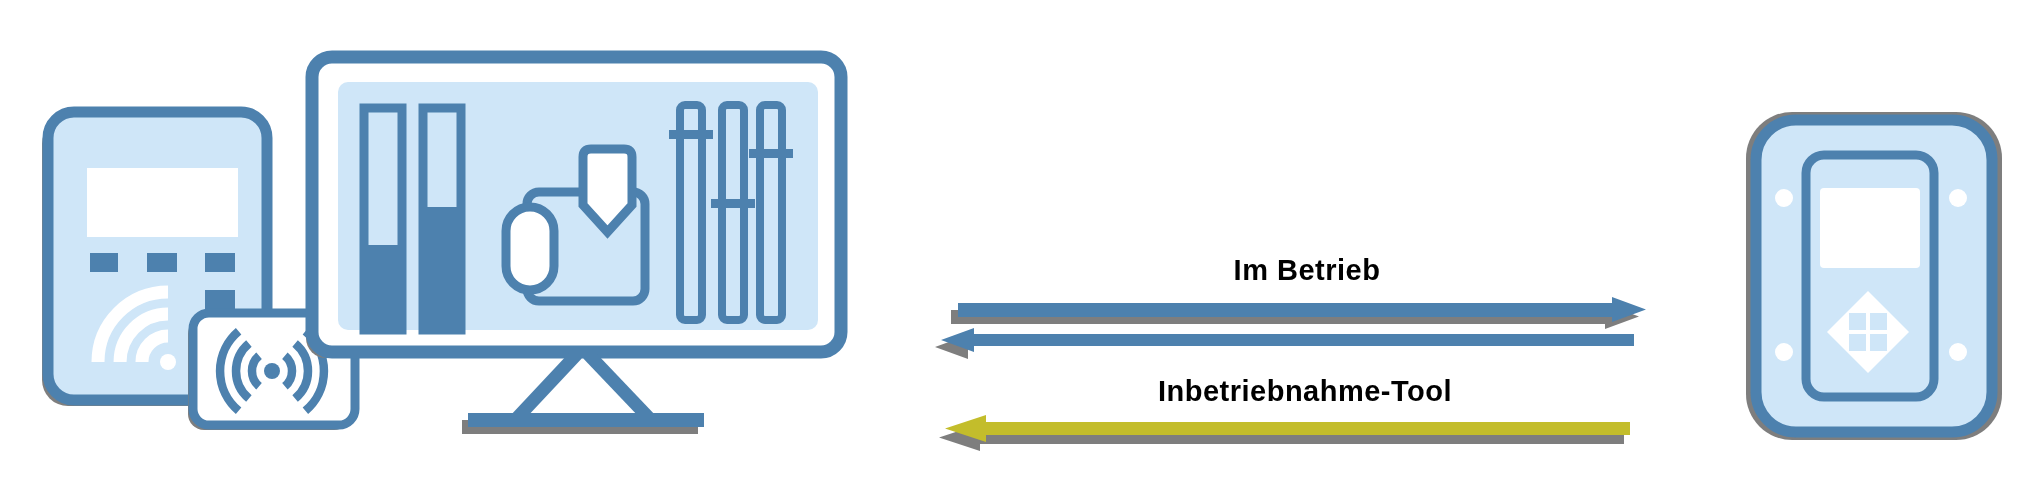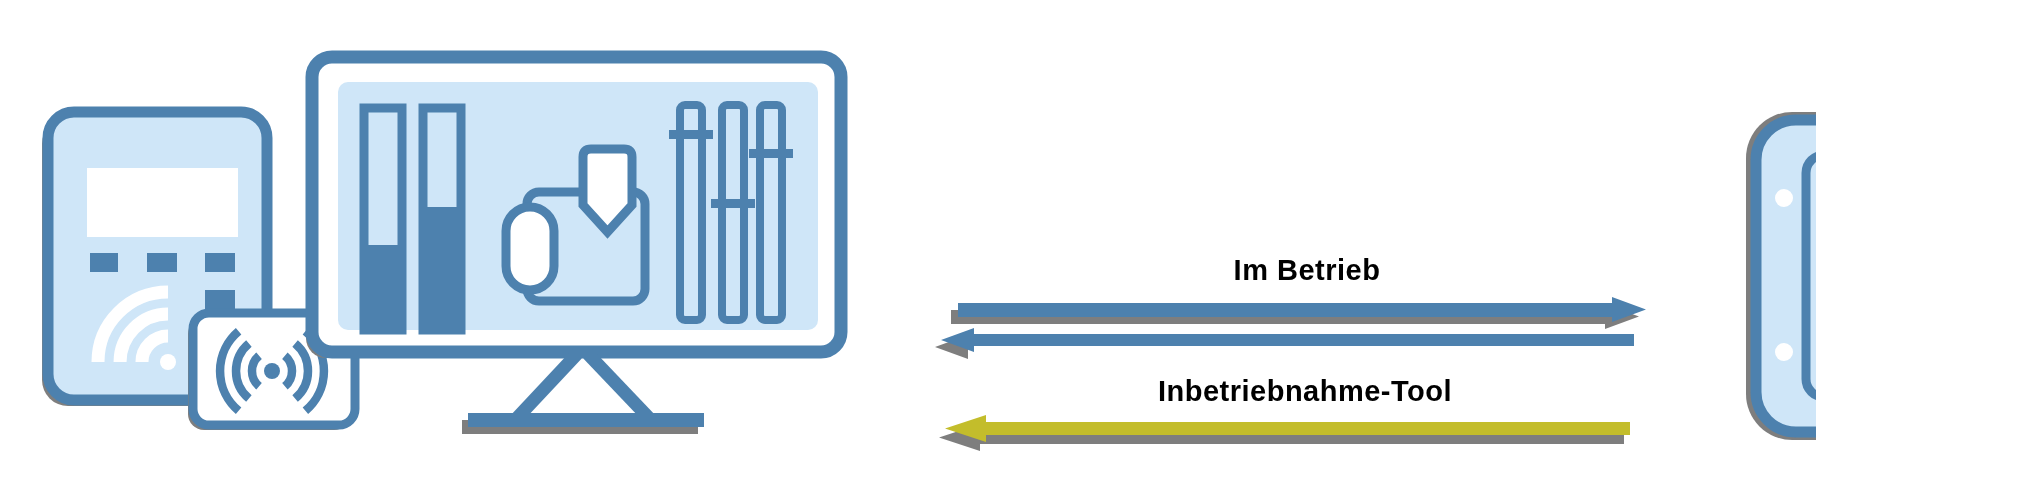--- a/index.html
+++ b/index.html
@@ -6,21 +6,21 @@
     --light-blue:#cfe6f8;
     --line-blue:#4d81ae;
     --shadow-gray:#7e7e7e;
     --arrow-yellow:#c3bd2b;
     --text-black:#000000;
     --white:#ffffff;
   }
   html,body{margin:0;padding:0;background:#ffffff;}
   .canvas{
     position:relative;
-    width:1816px;height:500px;
+    width:2036px;height:500px;
     background:var(--white);
     overflow:hidden;
     font-family:"Liberation Sans", sans-serif;
   }
   .canvas svg{position:absolute;left:0;top:0;}
   .diagram-label{
     position:absolute;
     transform:translate(-50%,-50%);
     font-weight:700;
     font-size:29px;

